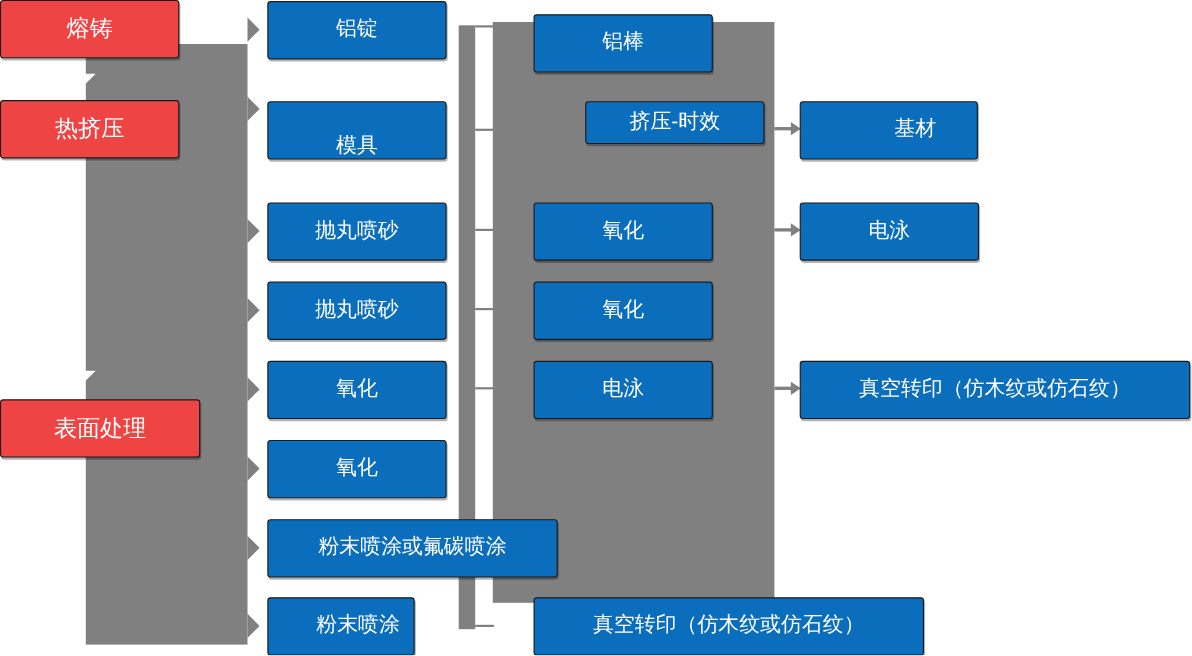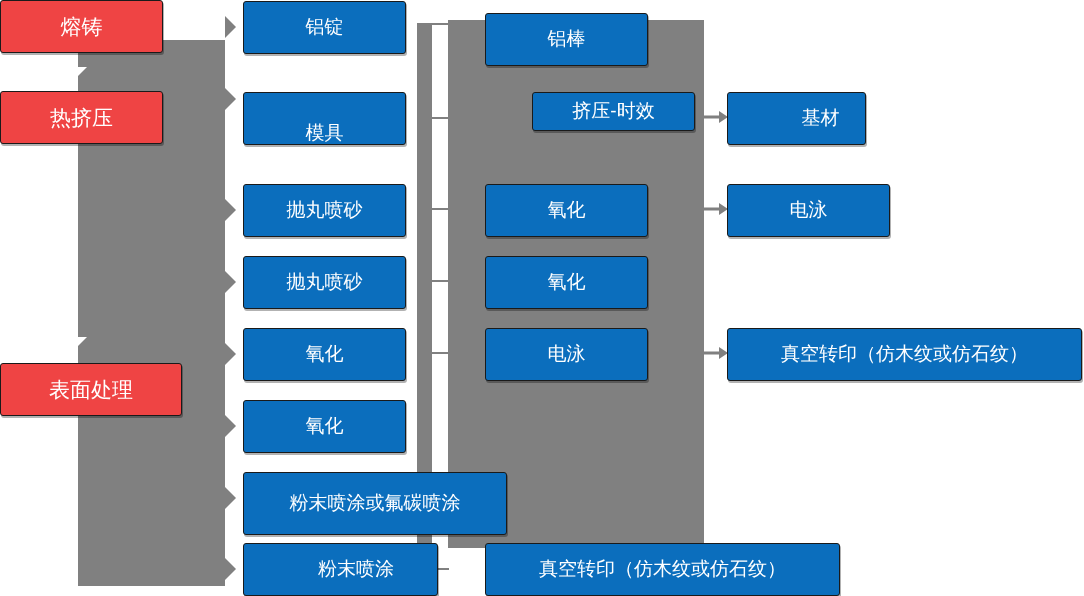--- a/index.html
+++ b/index.html
@@ -160,25 +160,25 @@
   </div>
 
   <div class="box step" style="left:243px; top:328px; width:163px; height:53px;">
     <span>氧化</span>
   </div>
 
   <div class="box step" style="left:243px; top:400px; width:163px; height:53px;">
     <span>氧化</span>
   </div>
 
-  <div class="box step" style="left:243px; top:472px; width:264px; height:63px;text-align:center;">
+  <div class="box step" style="left:243px; top:472px; width:264px; height:53px;text-align:center;">
     <span>粉末喷涂或氟碳喷涂</span>
   </div>
 
-  <div class="box step" style="left:243px; top:543px; width:195px; height:53px;padding-left:31px;">
+  <div class="box step" style="left:243px; top:543px; width:134px; height:53px;padding-left:31px;">
     <span>粉末喷涂</span>
   </div>
 
   <div class="box step" style="left:485px; top:1px; width:163px; height:53px;margin-top:12px;">
     <span>铝棒</span>
   </div>
 
   <div class="box step" style="left:485px; top:92px; width:163px; height:39px;margin-left:47px;">
     <span>挤压-时效</span>
   </div>
@@ -207,21 +207,21 @@
   <div class="arrow" style="left:704px; top:203px; width:24px; height:12px;">
     <span class="shaft" style="width:16px;"></span>
     <span class="head"></span>
   </div>
 
   <div class="arrow" style="left:704px; top:347px; width:24px; height:12px;">
     <span class="shaft" style="width:16px;"></span>
     <span class="head"></span>
   </div>
 
-  <div class="box step" style="left:727px; top:92px; width:139px; height:53px;padding-left:48px;">
+  <div class="box step" style="left:727px; top:92px; width:162px; height:53px;padding-left:48px;">
     <span>基材</span>
   </div>
 
   <div class="box step" style="left:727px; top:184px; width:163px; height:53px;">
     <span>电泳</span>
   </div>
 
   <div class="box step" style="left:727px; top:328px; width:355px; height:53px;">
     <span>真空转印（仿木纹或仿石纹）</span>
   </div>

